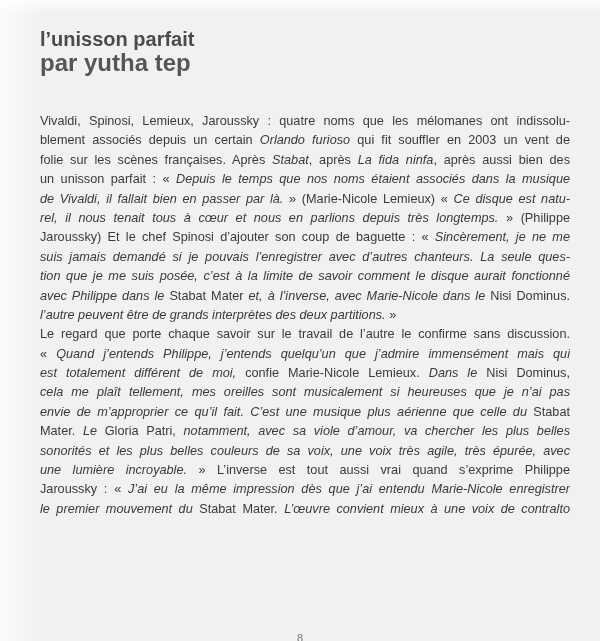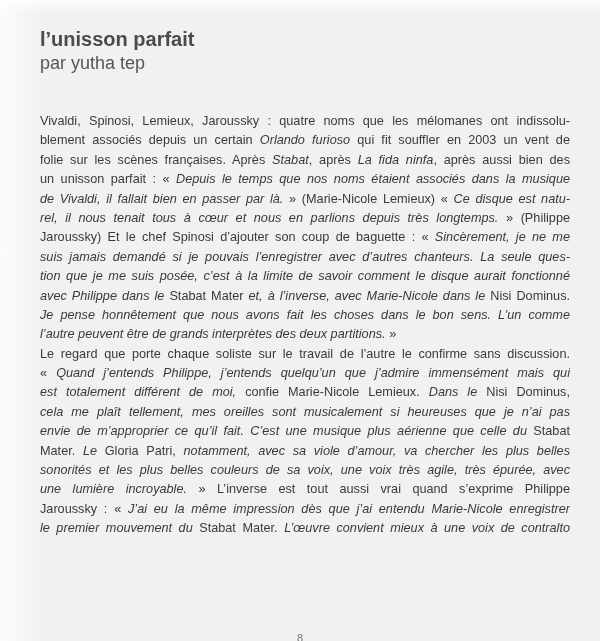--- a/index.html
+++ b/index.html
@@ -17,21 +17,21 @@
     box-sizing: border-box;
   }
   header { margin: 27px 30px 0 40px; }
   h1.title {
     margin: 0;
     font-size: 20px; line-height: 24px; font-weight: bold;
     letter-spacing: 0;
     color: var(--title-color, #4b4b4b);
   }
   .byline {
-    font-size: 18px; line-height: 24px; font-weight: 400;
+    font-size: 24px; line-height: 24px; font-weight: 700;
     color: var(--byline-color, #565656);
   }
   .article {
     margin: 37px 30px 0 40px;
     width: 530px;
     color: var(--body-color, #3a3a3a);
     font-size: 12.7px;
     line-height: 19.4px;
   }
   .line {
@@ -68,23 +68,22 @@
       <div class="line"><span class="rm">Vivaldi, Spinosi, Lemieux, Jaroussky : quatre noms que les mélomanes ont indissolu-</span></div>
       <div class="line"><span class="rm">blement associés depuis un certain </span><span class="it">Orlando furioso</span><span class="rm"> qui fit souffler en 2003 un vent de</span></div>
       <div class="line"><span class="rm">folie sur les scènes françaises. Après </span><span class="it">Stabat</span><span class="rm">, après </span><span class="it">La fida ninfa</span><span class="rm">, après aussi bien des</span></div>
       <div class="line"><span class="rm">un unisson parfait : « </span><span class="it">Depuis le temps que nos noms étaient associés dans la musique</span></div>
       <div class="line"><span class="it">de Vivaldi, il fallait bien en passer par là. </span><span class="rm">» (Marie-Nicole Lemieux) « </span><span class="it">Ce disque est natu-</span></div>
       <div class="line"><span class="it">rel, il nous tenait tous à cœur et nous en parlions depuis très longtemps. </span><span class="rm">» (Philippe</span></div>
       <div class="line"><span class="rm">Jaroussky) Et le chef Spinosi d’ajouter son coup de baguette : « </span><span class="it">Sincèrement, je ne me</span></div>
       <div class="line"><span class="it">suis jamais demandé si je pouvais l’enregistrer avec d’autres chanteurs. La seule ques-</span></div>
       <div class="line"><span class="it">tion que je me suis posée, c’est à la limite de savoir comment le disque aurait fonctionné</span></div>
       <div class="line"><span class="it">avec Philippe dans le </span><span class="rm">Stabat Mater </span><span class="it">et, à l’inverse, avec Marie-Nicole dans le </span><span class="rm">Nisi Dominus.</span></div>
-      <div class="line"><span class="it">Je pense honnêtement que nous avons fait les choses dans le bon sens. L’un comme</span></div>
       <div class="line end"><span class="it">l’autre peuvent être de grands interprètes des deux partitions. </span><span class="rm">»</span></div>
-      <div class="line"><span class="rm">Le regard que porte chaque soliste sur le travail de l’autre le confirme sans discussion.</span></div>
+      <div class="line"><span class="rm">Le regard que porte chaque savoir sur le travail de l’autre le confirme sans discussion.</span></div>
       <div class="line"><span class="rm">« </span><span class="it">Quand j’entends Philippe, j’entends quelqu’un que j’admire immensément mais qui</span></div>
       <div class="line"><span class="it">est totalement différent de moi, </span><span class="rm">confie Marie-Nicole Lemieux. </span><span class="it">Dans le </span><span class="rm">Nisi Dominus,</span></div>
       <div class="line"><span class="it">cela me plaît tellement, mes oreilles sont musicalement si heureuses que je n’ai pas</span></div>
       <div class="line"><span class="it">envie de m’approprier ce qu’il fait. C’est une musique plus aérienne que celle du </span><span class="rm">Stabat</span></div>
       <div class="line"><span class="rm">Mater. </span><span class="it">Le </span><span class="rm">Gloria Patri, </span><span class="it">notamment, avec sa viole d’amour, va chercher les plus belles</span></div>
       <div class="line"><span class="it">sonorités et les plus belles couleurs de sa voix, une voix très agile, très épurée, avec</span></div>
       <div class="line"><span class="it">une lumière incroyable. </span><span class="rm">» L’inverse est tout aussi vrai quand s’exprime Philippe</span></div>
       <div class="line"><span class="rm">Jaroussky : « </span><span class="it">J’ai eu la même impression dès que j’ai entendu Marie-Nicole enregistrer</span></div>
       <div class="line"><span class="it">le premier mouvement du </span><span class="rm">Stabat Mater. </span><span class="it">L’œuvre convient mieux à une voix de contralto</span></div>
     </main>

